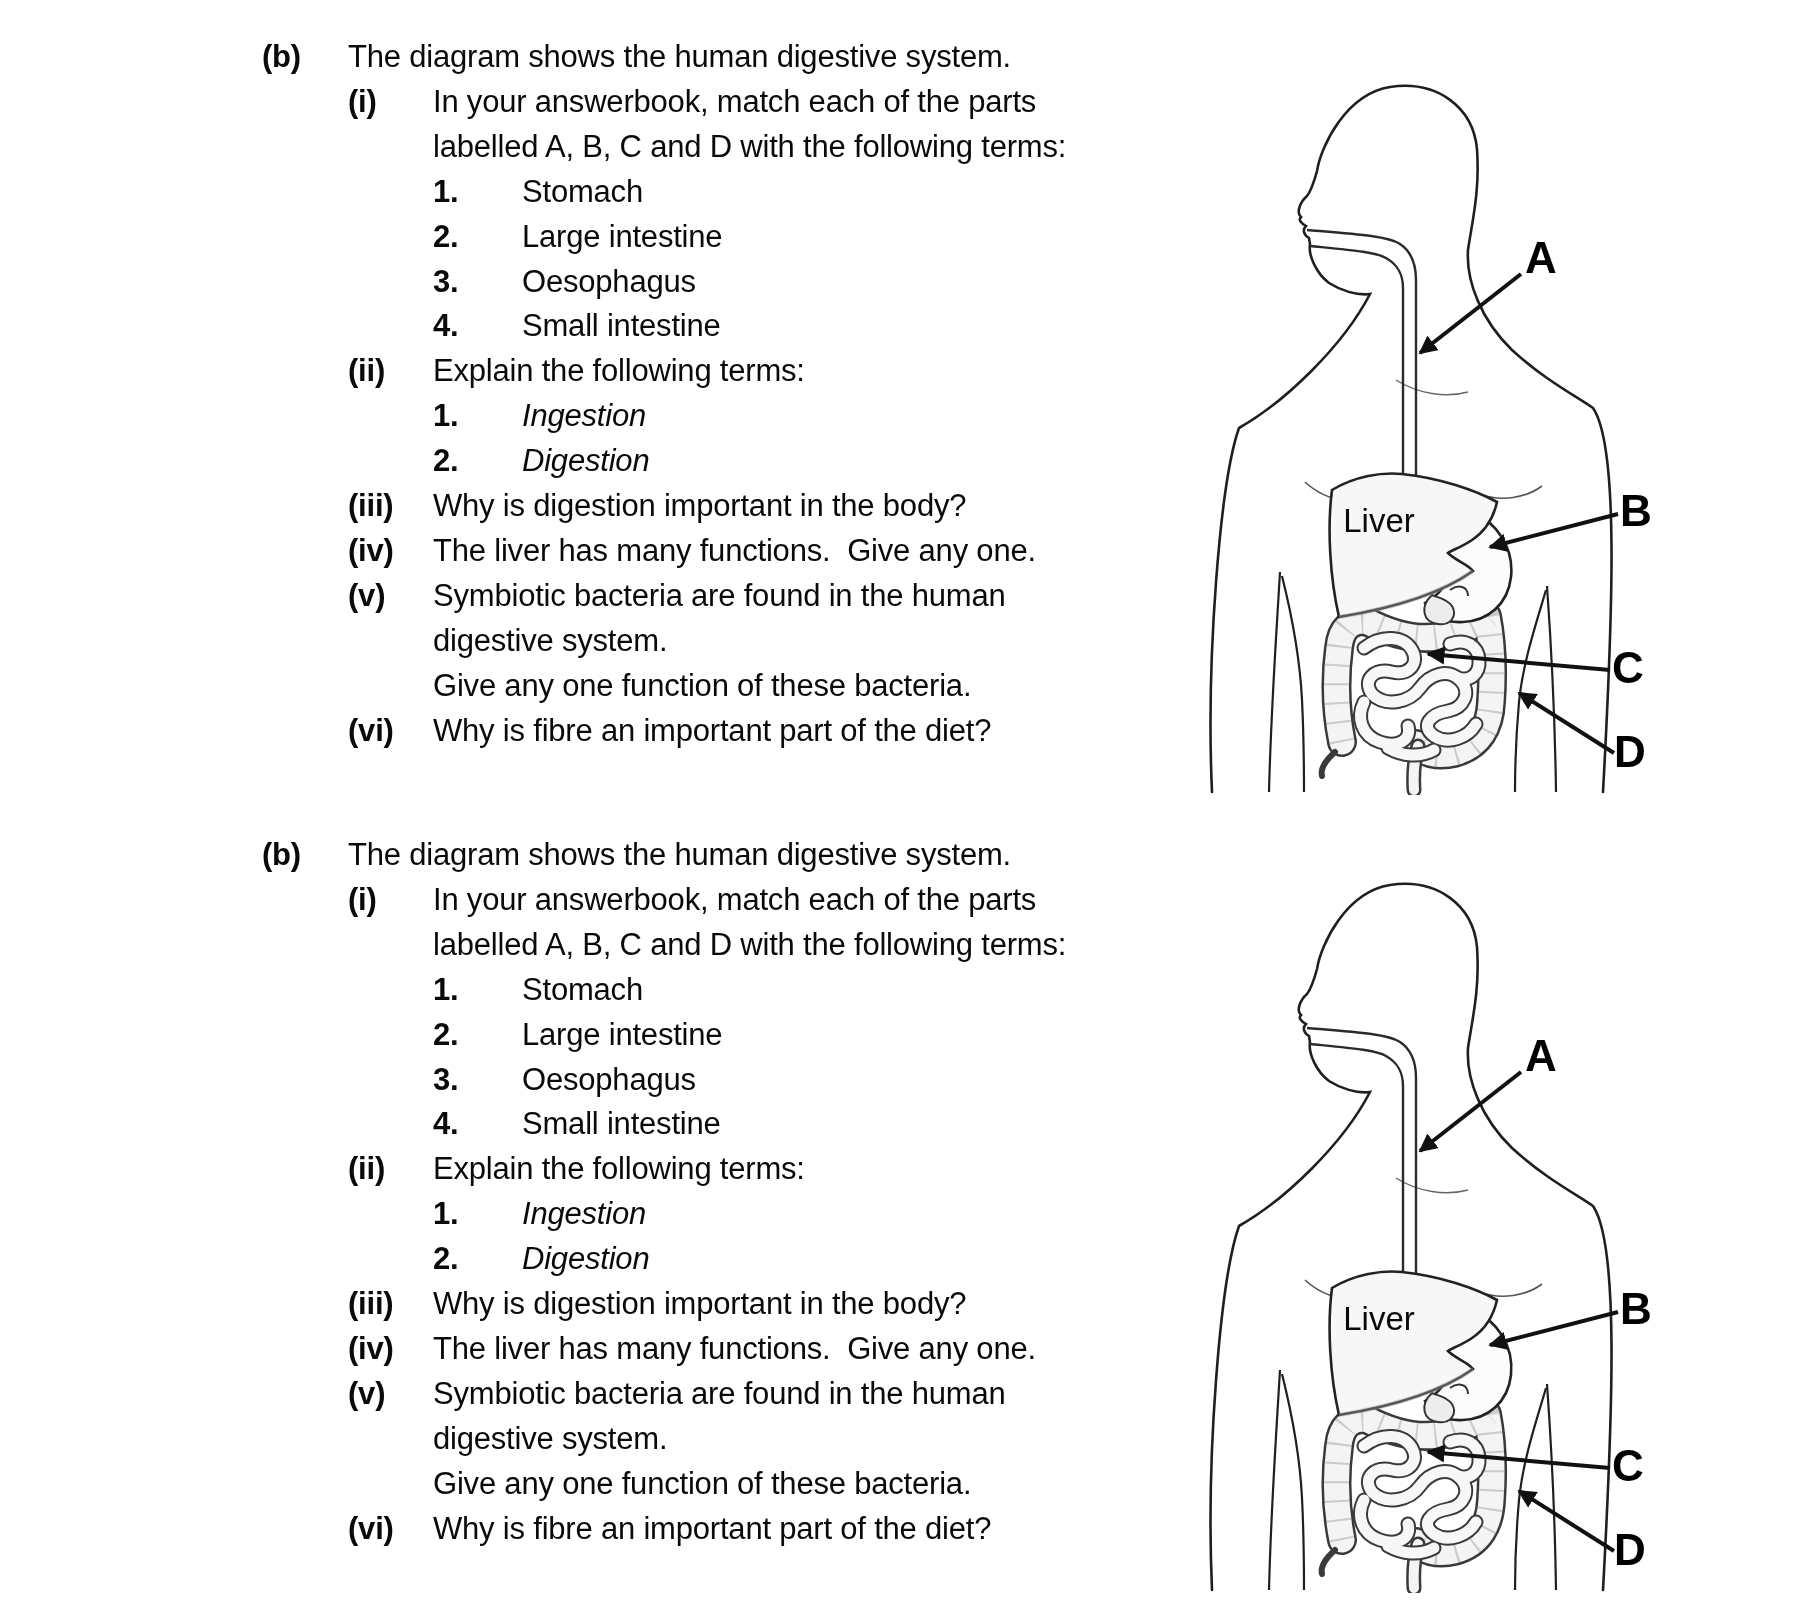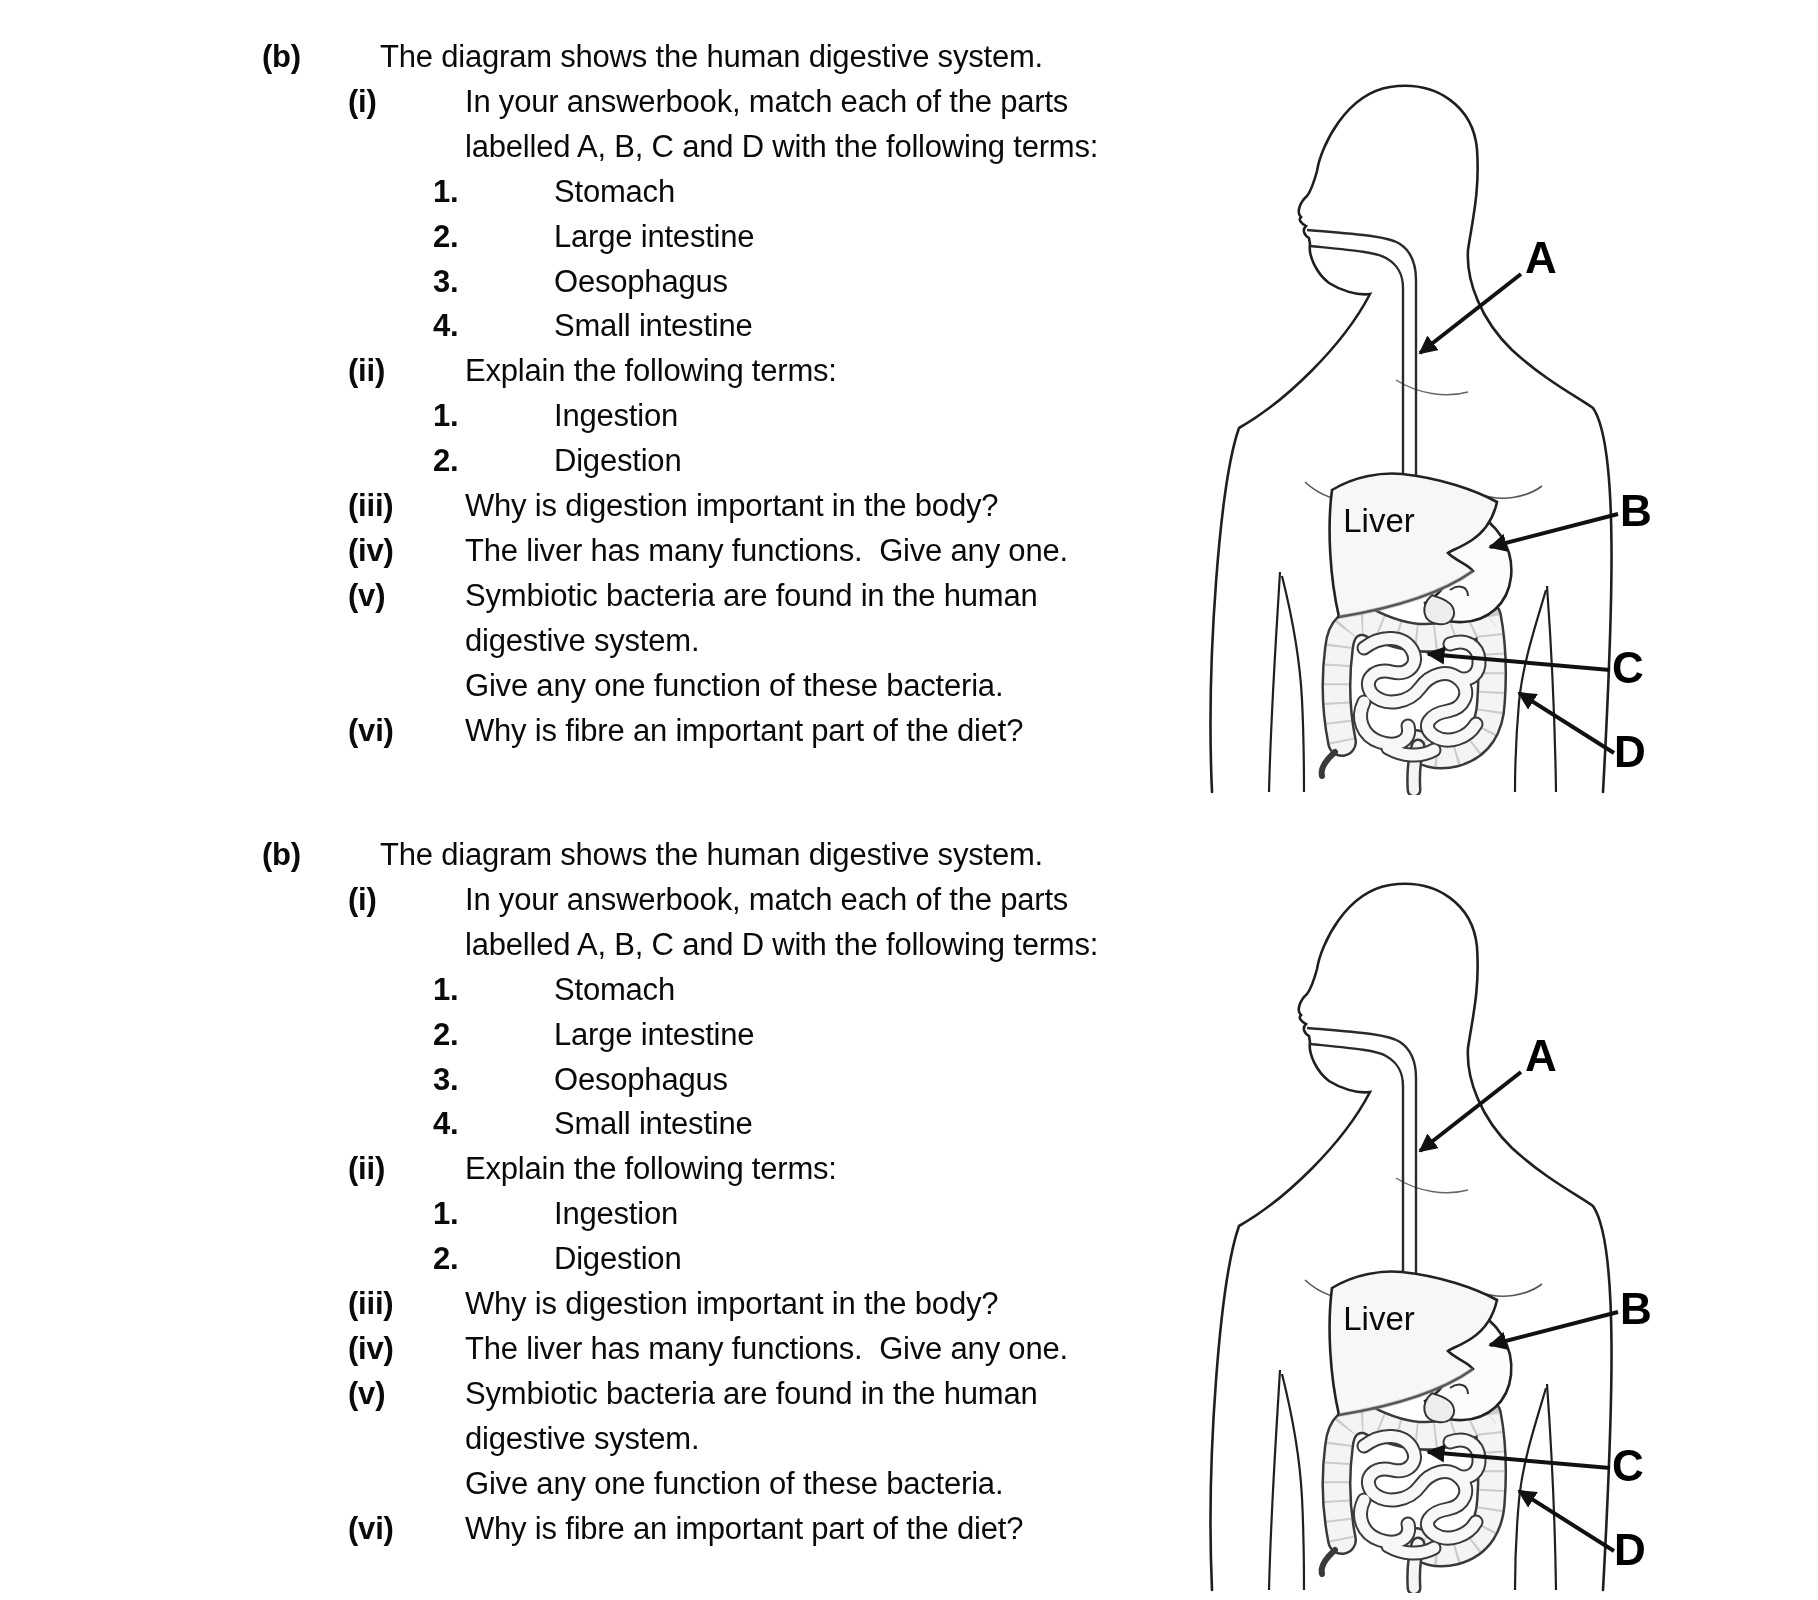--- a/index.html
+++ b/index.html
@@ -7,23 +7,23 @@
     width:1818px;height:1600px;position:relative;background:#ffffff;
     font-family:"Liberation Sans",sans-serif;color:#0a0a0a;overflow:hidden;
   }
   .qblock{position:absolute;left:262px;width:900px;}
   .row{display:flex;line-height:44.9px;font-size:31px;letter-spacing:-0.2px;white-space:nowrap;}
   .mk{width:86px;flex:none;font-weight:bold;}
   .lvl2{padding-left:86px;}
   .mk2{width:85px;flex:none;font-weight:bold;}
   .lvl3{padding-left:171px;}
   .mk3{width:89px;flex:none;font-weight:bold;}
-  .tx{flex:none;margin-left:32px;}
+  .tx{flex:none;}
   .b{font-weight:normal;}
-  .it{}
+  .it{font-style:italic;}
   .figure{position:absolute;left:1150px;width:560px;height:745px;}
   .fig1{top:50px;}
   .fig2{top:848px;}
   .figure svg{display:block;width:560px;height:745px;}
   #sprite{position:absolute;width:0;height:0;overflow:hidden;}
 </style>
 </head>
 <body>
 
 <svg id="sprite" xmlns="http://www.w3.org/2000/svg" aria-hidden="true">

